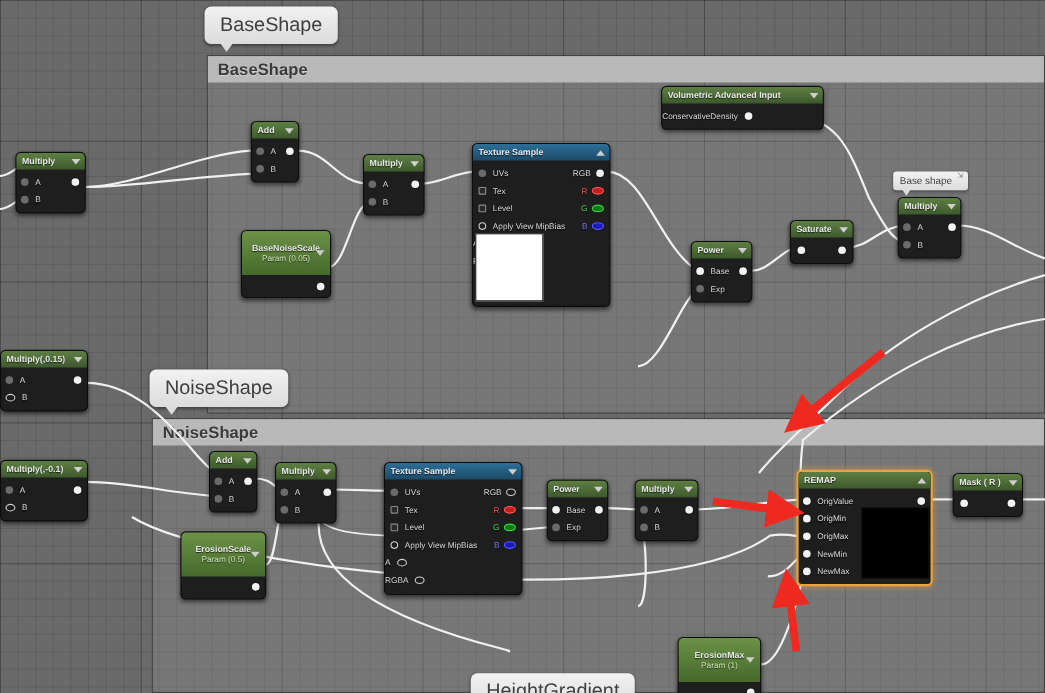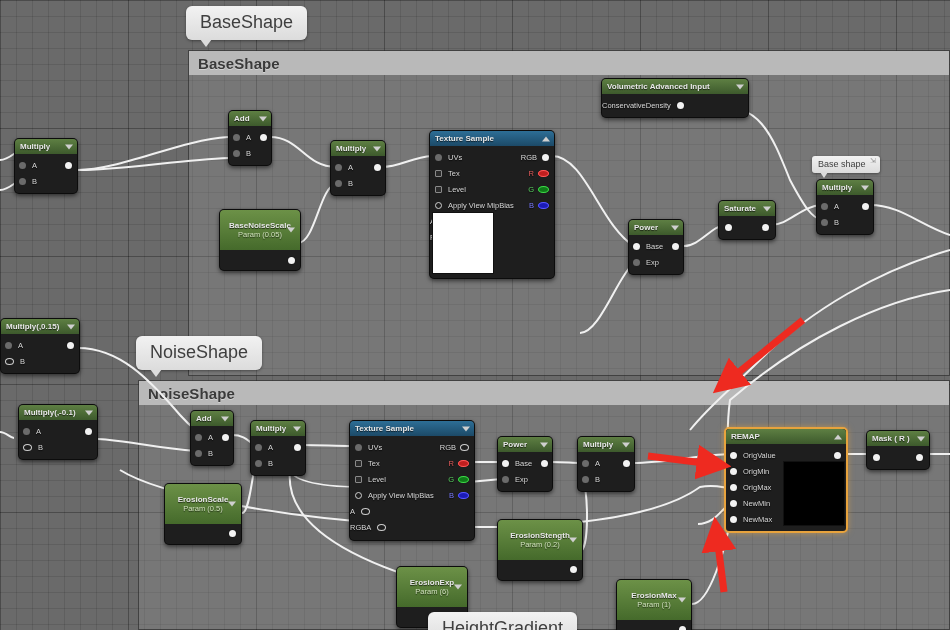--- a/index.html
+++ b/index.html
@@ -309,21 +309,21 @@
         <span class="pin-label">A</span>
         <span class="pin filled" style="position:absolute;right:5px;"></span>
       </div>
       <div class="pin-row pin-in">
         <span class="pin ring"></span>
         <span class="pin-label">B</span>
       </div>
     </div>
   </div>
 
-  <div class="node" style="left:0px; top:404px; width:80px;margin-left:18px;">
+  <div class="node" style="left:0px; top:418px; width:80px;">
     <div class="node-header green">
       <span class="node-title">Multiply(,-0.1)</span>
       <span class="chev down"></span>
     </div>
     <div class="node-body">
       <div class="pin-row pin-in">
         <span class="pin dim"></span>
         <span class="pin-label">A</span>
         <span class="pin filled" style="position:absolute;right:5px;"></span>
       </div>
@@ -603,41 +603,21 @@
         <span class="pin-label">A</span>
         <span class="pin filled" style="position:absolute;right:4px;"></span>
       </div>
       <div class="pin-row pin-in">
         <span class="pin dim"></span>
         <span class="pin-label">B</span>
       </div>
     </div>
   </div>
 
-  <div class="node" style="left:497px; top:519px; width:86px;">
-    <div class="node-header param">
-      <span class="node-title">ErosionStength</span>
-      <span class="node-sub">Param (0.2)</span>
-      <span class="chev down param-chev"></span>
-    </div>
-    <div class="node-body" style="height:20px;">
-      <span class="pin filled" style="position:absolute;right:5px;top:6px;"></span>
-    </div>
-  </div>
-
-  <div class="node" style="left:396px; top:566px; width:72px;">
-    <div class="node-header param">
-      <span class="node-title">ErosionExp</span>
-      <span class="node-sub">Param (6)</span>
-      <span class="chev down param-chev"></span>
-    </div>
-    <div class="node-body" style="height:20px;">
-      <span class="pin filled" style="position:absolute;right:5px;top:6px;"></span>
-    </div>
-  </div>
+
 
 
   <div class="node" style="left:616px; top:579px; width:76px;">
     <div class="node-header param">
       <span class="node-title">ErosionMax</span>
       <span class="node-sub">Param (1)</span>
       <span class="chev down param-chev"></span>
     </div>
     <div class="node-body" style="height:20px;">
       <span class="pin filled" style="position:absolute;right:5px;top:6px;"></span>

